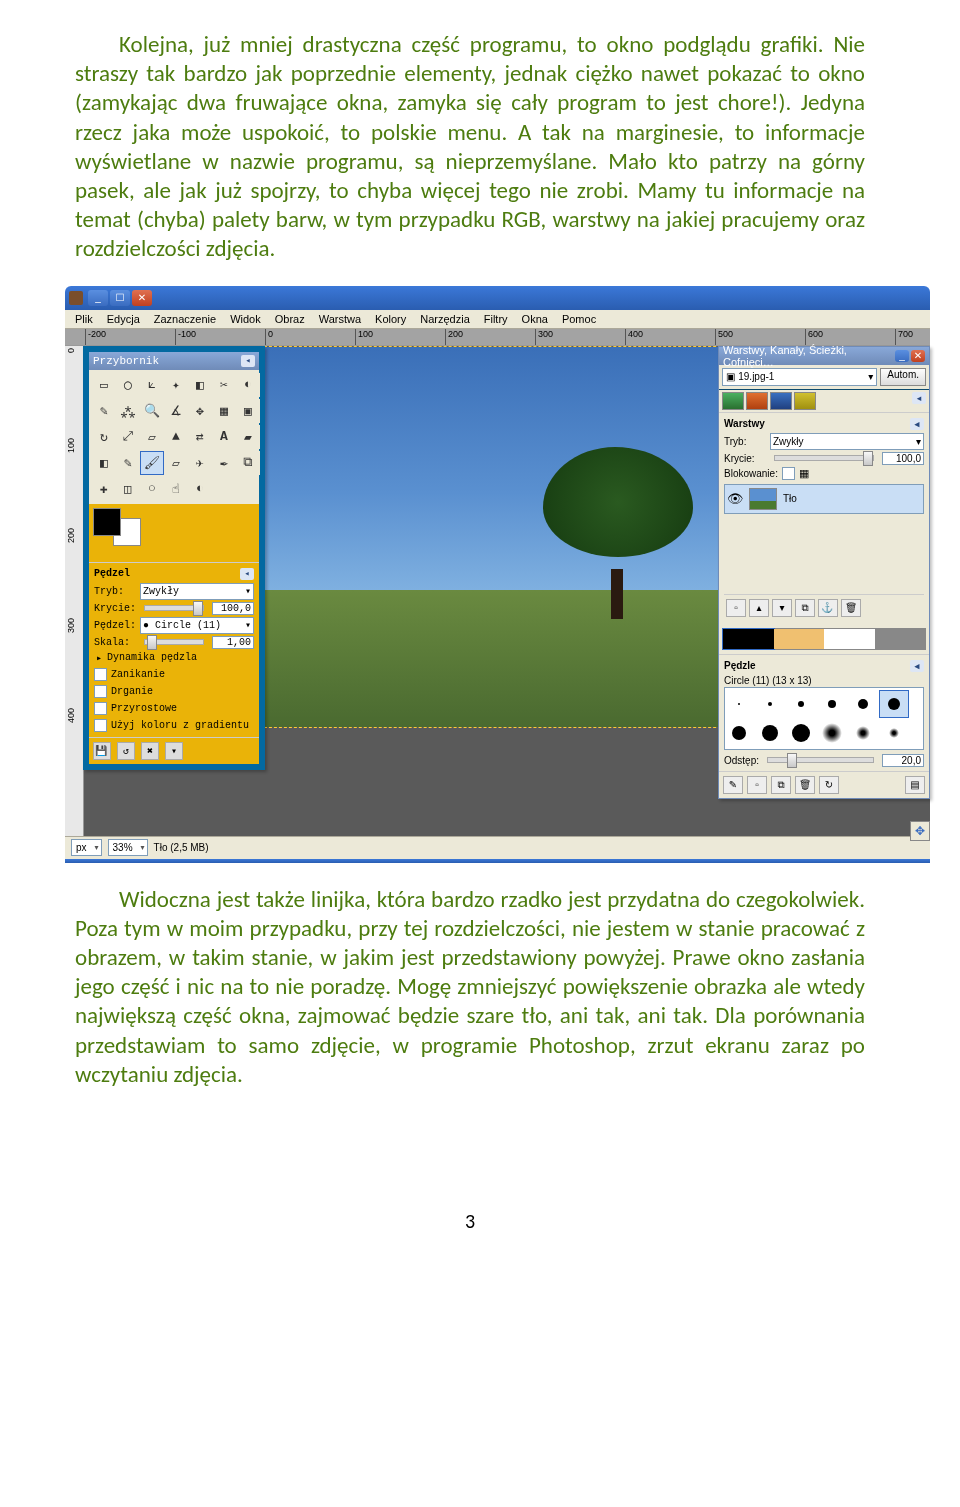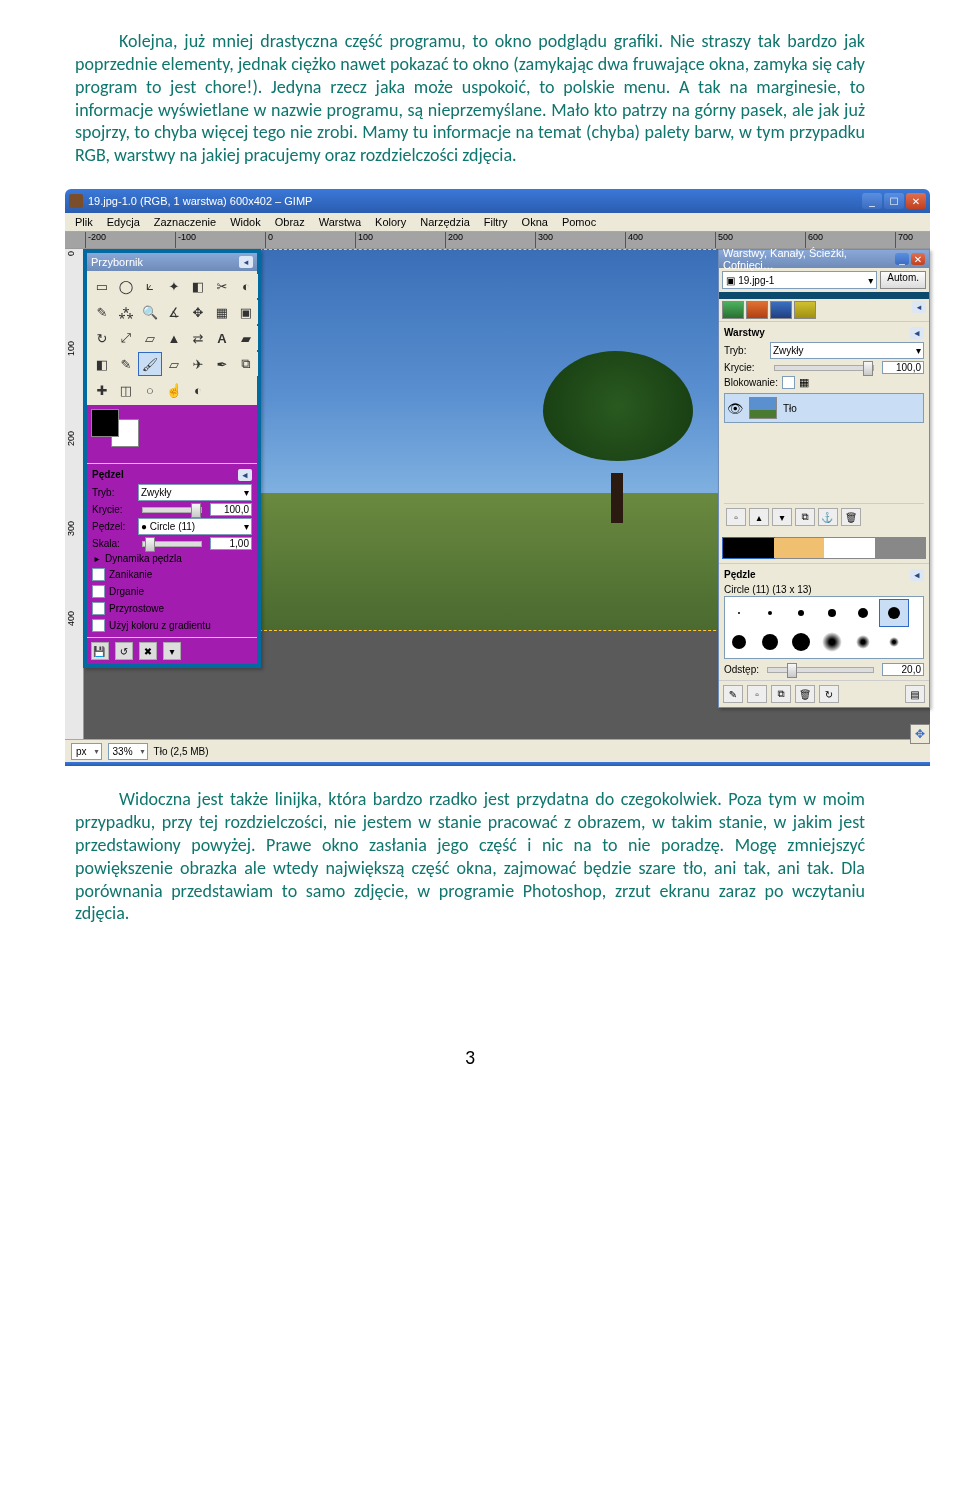--- a/index.html
+++ b/index.html
@@ -6,23 +6,23 @@
     margin: 0;
     padding: 0;
     background: #fff;
     font-family: Calibri, Arial, sans-serif;
     width: 960px;
   }
   .page {
     padding: 30px 95px 40px 75px;
   }
   .para {
-    font-size: 18px;
+    font-size: 23px;
     line-height: 1.27;
-    color: #0f766e;
+    color: #4d7c0f;
     text-align: justify;
     margin: 0 0 8px 0;
   }
   .para .indent { display:inline-block; width:44px; }
   .page-number {
     text-align: center;
     font-size: 20px;
     margin-top: 120px;
     color: #000;
   }
@@ -142,24 +142,25 @@
   }
   .watermark {
     position:absolute; right:8px; bottom:8px;
     color:rgba(255,255,255,0.3); font-size:13px;
     font-style:italic;
   }
   
   .toolbox {
     position:absolute; left:18px; top:60px;
     width:170px;
-    background:#a21caf;
-    border:4px solid #0369a1;
+    background:#eab308;
+    border:6px solid #0369a1;
     box-shadow: 2px 2px 3px rgba(0,0,0,0.25);
     font-size:10px;
+    font-family:Liberation Mono, monospace;
   }
   .panel-title {
     height:18px;
     background: linear-gradient(#89a8d8,#6f8bb8);
     color:#fff;
     display:flex; align-items:center; justify-content:space-between;
     padding:0 4px;
     font-size:11px;
   }
   .panel-collapse {
@@ -227,21 +228,21 @@
   
   .rightpanel {
     position:absolute; right:0; top:60px;
     width:210px;
     background:#ece9d8;
     border:1px solid #6f8bb8;
     box-shadow: 2px 2px 3px rgba(0,0,0,0.25);
     font-size:10px;
   }
   .panel-title .title-controls { display:flex; gap:2px;}
-  .rp-image-row { padding:3px; display:flex; gap:3px; align-items:center; border-bottom:7px solid #0c4a6e;}
+  .rp-image-row { padding:3px; display:flex; gap:3px; align-items:center; border-bottom:1px solid #0c4a6e;}
   .rp-dropdown { flex:1; height:16px; border:1px solid #7f9db9;background:#fff;display:flex;align-items:center;justify-content:space-between;padding:0 3px;}
   .rp-auto-btn {
     height:16px; padding:0 6px; border:1px solid #888;
     background:linear-gradient(#fdfdfd,#dcdcdc);
     font-size:10px;
   }
   .rp-tabs { display:flex; padding:2px 3px; gap:2px; border-bottom:1px solid #ccc;}
   .rp-tab { width:20px;height:16px;border:1px solid #888;}
   .rp-tab.t1{background:linear-gradient(#4ab060,#2a7030);}
   .rp-tab.t2{background:linear-gradient(#e07030,#b04010);}
@@ -298,21 +299,20 @@
 <body>
 
 <div class="page">
 
   <p class="para"><span class="indent"></span><span>Kolejna, już mniej drastyczna część programu, to okno podglądu grafiki. Nie straszy tak bardzo jak poprzednie elementy, jednak ciężko nawet pokazać to okno (zamykając dwa fruwające okna, zamyka się cały program to jest chore!). Jedyna rzecz jaka może uspokoić, to polskie menu. A tak na marginesie, to informacje wyświetlane w nazwie programu, są nieprzemyślane. Mało kto patrzy na górny pasek, ale jak już spojrzy, to chyba więcej tego nie zrobi. Mamy tu informacje na temat (chyba) palety barw, w tym przypadku RGB, warstwy na jakiej pracujemy oraz rozdzielczości zdjęcia.</span></p>
 
   <div class="screenshot">
 
     <div class="main-titlebar">
       <div class="titlebar-icon"></div>
-      <div class="titlebar-text">19.jpg-1.0 (RGB, 1 warstwa) 600x402 – GIMP</div>
       <div class="win-btns">
         <div class="win-btn win-min">_</div>
         <div class="win-btn win-max">☐</div>
         <div class="win-btn win-close">✕</div>
       </div>
     </div>
 
     <div class="menubar">
       <div class="menu-item">Plik</div>
       <div class="menu-item">Edycja</div>

